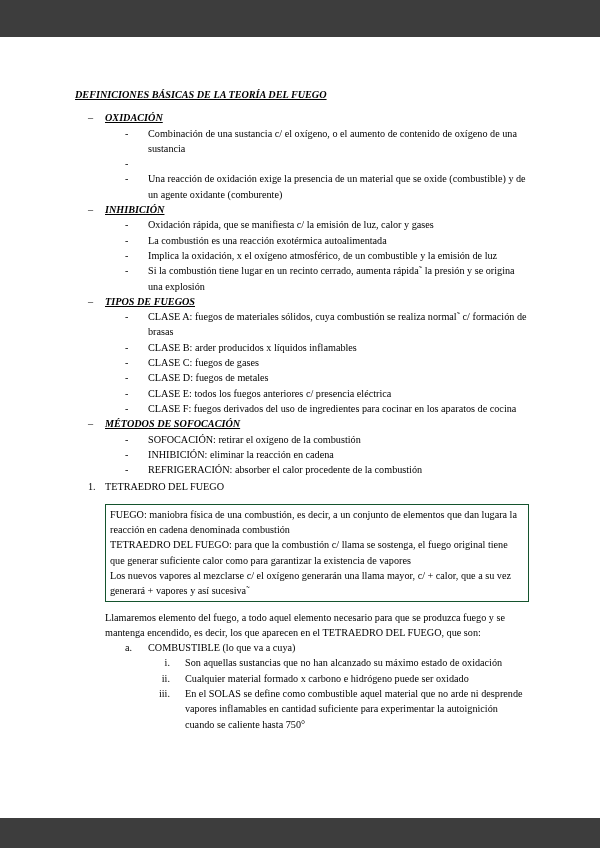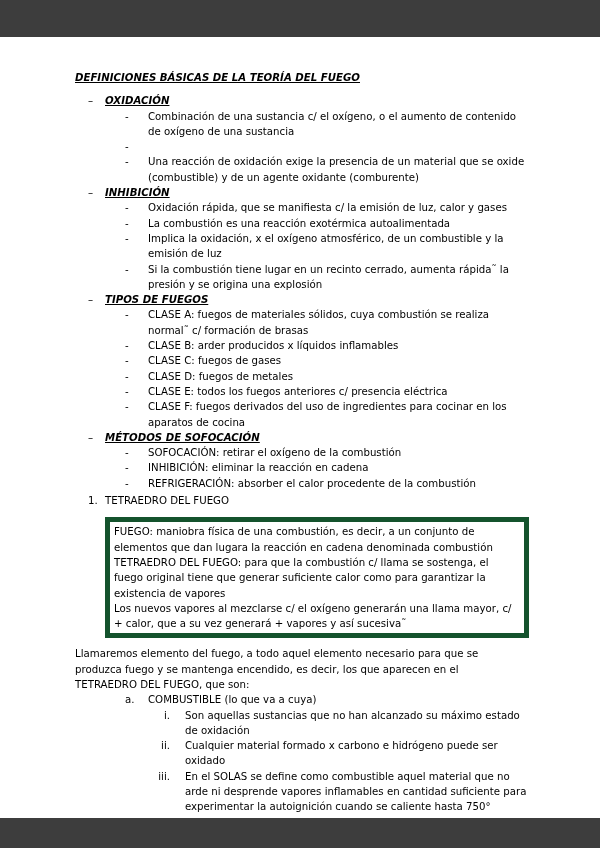--- a/index.html
+++ b/index.html
@@ -14,23 +14,24 @@
     background: #ffffff;
     overflow: hidden;
     color: #000;
   }
   .bar { position: absolute; left: 0; width: 600px; background: #3d3d3d; }
   .bar.top { top: 0; height: 37px; }
   .bar.bottom { bottom: 0; height: 30px; }
   .content {
     position: absolute; top: 37px; left: 0;
     width: 600px; box-sizing: border-box;
-    padding: 33px 72px 0 75px;
+    padding: 50px 72px 0 75px;
     font-size: 10.2px;
     line-height: 15.3px;
+    font-family: Liberation Serif, serif;
   }
   .title {
     font-weight: bold;
     font-style: italic;
     text-decoration: underline;
     margin-bottom: 8px;
   }
   .row { display: flex; align-items: flex-start; }
   .mk { flex-shrink: 0; }
   .txt { flex: 1; min-width: 0; }
@@ -41,25 +42,25 @@
 
   .l2 { padding-left: 50px; }
   .l2 .mk { width: 23px; }
 
   .n1 { padding-left: 13px; margin-top: 2px; }
   .n1 .mk { width: 17px; }
 
   .box {
     margin: 9px 0 8px 30px;
     width: 424px; box-sizing: border-box;
-    border: 5px solid #14532d;
+    border: 1px solid #14532d;
     padding: 2px 4px;
   }
 
-  .para { width: 424px; }
+  .para { margin-left: 30px; width: 424px; }
 
   .la { padding-left: 50px; }
   .la .mk { width: 23px; }
 
   .lr { padding-left: 73px; }
   .lr .mk { width: 22px; text-align: right; margin-right: 15px; }
 </style>
 </head>
 <body>
 

